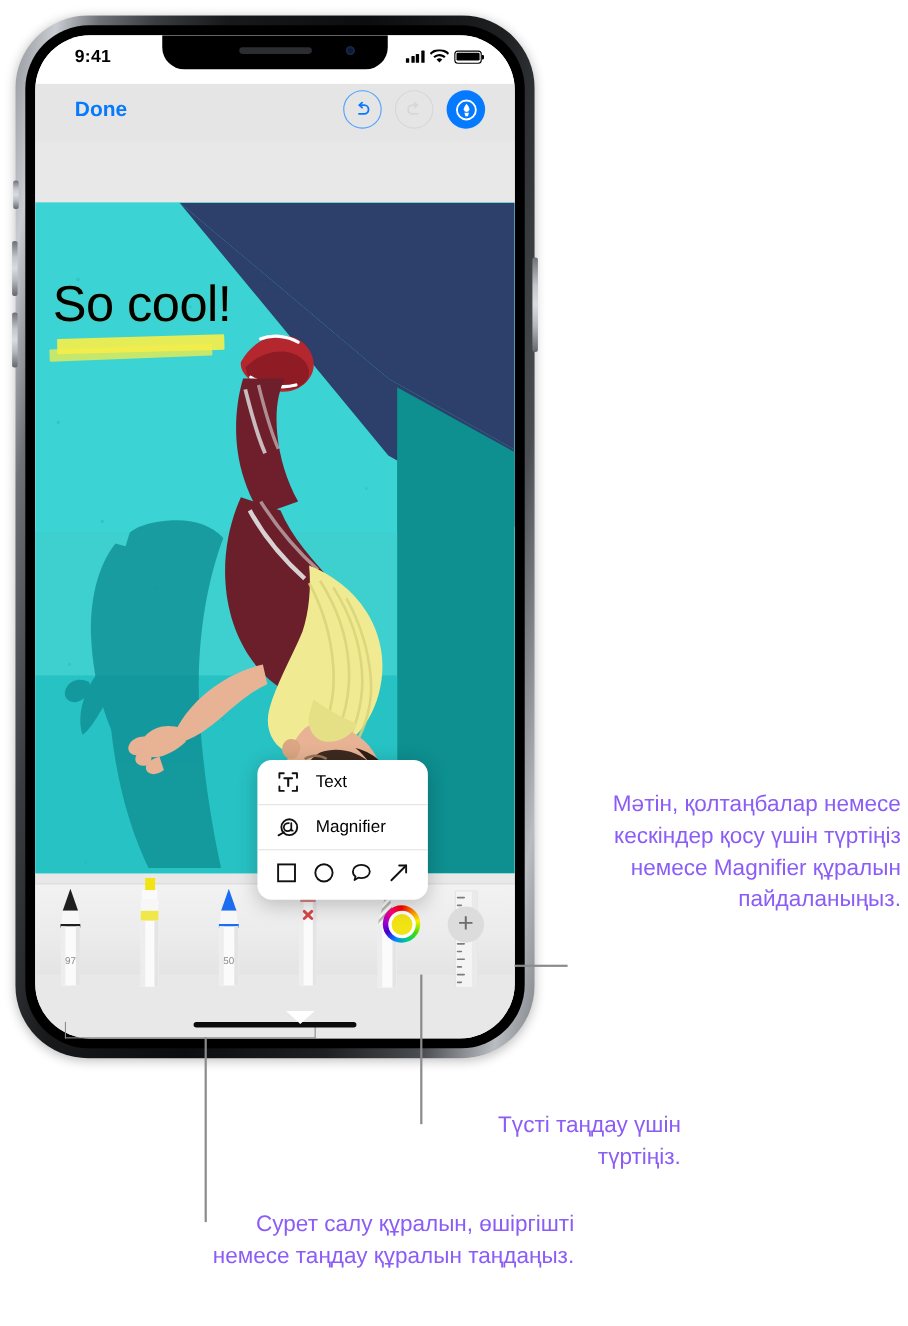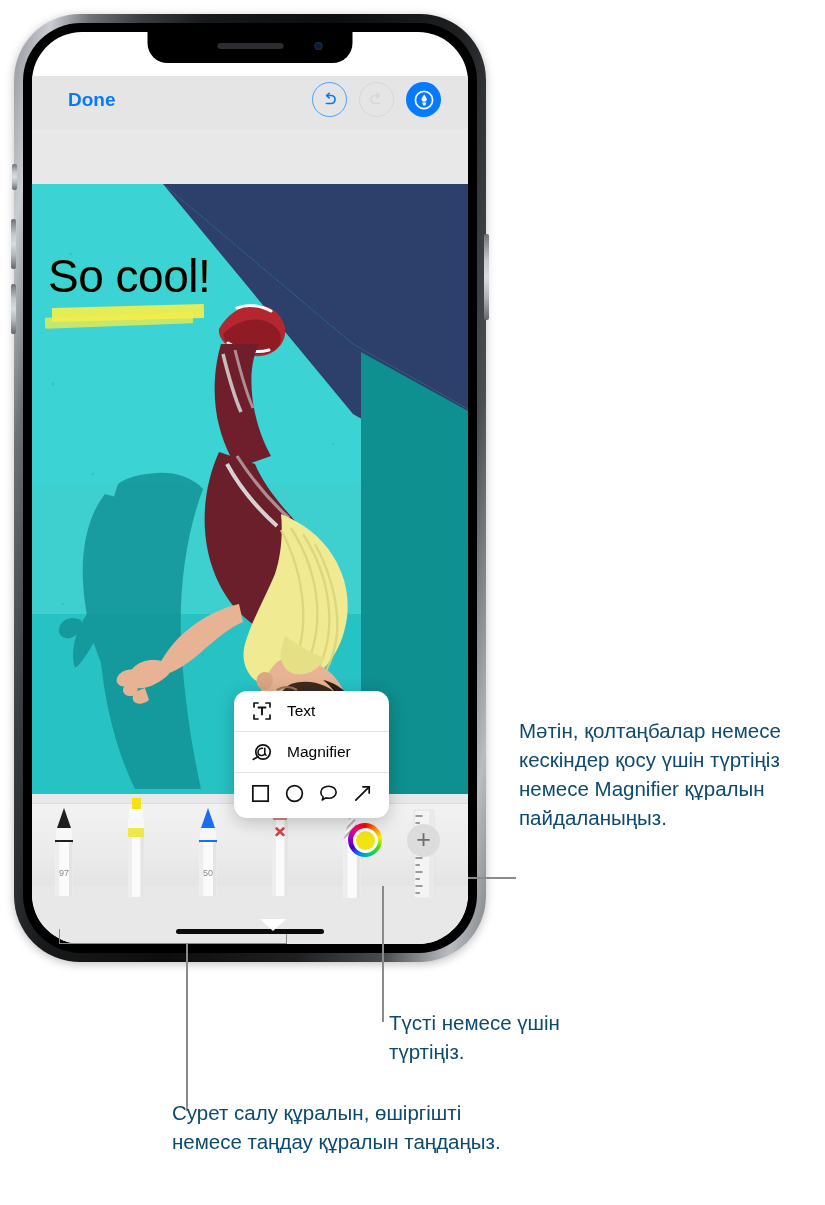--- a/index.html
+++ b/index.html
@@ -365,21 +365,22 @@
     border-radius: 3px;
     background: #0b0b0b;
     z-index: 16;
   }
 
   
   .callout-text {
     position: absolute;
     font-size: 20.5px;
     line-height: 29px;
-    color: #0c4a6e;
+    color: #8b5cf6;
+    text-align: right;
   }
   #callout-top-text  { left: 519px; top: 716px; width: 300px; }
   #callout-color-text{ left: 389px; top: 1008px; width: 230px; }
   #callout-tools-text{ left: 172px; top: 1098px; width: 350px; }
 
   .leader { position: absolute; background: #8b8b8b; }
   
   #leader-top { left: 452px; top: 877px; width: 64px; height: 1.6px; }
   
   #leader-color-v { left: 382px; top: 882px; width: 1.6px; height: 140px; }
@@ -408,20 +409,39 @@
   <div class="side-btn" id="btn-power"></div>
 
   <div id="phone-bezel">
     <div id="phone-screen">
 
       <div id="notch">
         <div id="notch-speaker"></div>
         <div id="notch-camera"></div>
       </div>
 
+      <div id="status-bar">
+        <div id="status-time">9:41</div>
+        <div id="status-right">
+          <div class="bars">
+            <i></i>
+              <i></i>
+              <i></i>
+              <i></i>
+          </div>
+          <svg width="17" height="13" viewBox="0 0 17 13">
+            <path d="M8.5 11.9 5.9 9.2a3.8 3.8 0 0 1 5.2 0z" fill="#000"></path>
+            <path d="M8.5 6.1c-1.6 0-3.1.6-4.2 1.7L2.9 6.4A8 8 0 0 1 8.5 4.1c2.2 0 4.2.9 5.6 2.3l-1.4 1.4a5.9 5.9 0 0 0-4.2-1.7z" fill="#000"></path>
+            <path d="M8.5 1.5c-3 0-5.7 1.2-7.6 3.2L-.5 3.3A12.4 12.4 0 0 1 8.5-.5c3.5 0 6.7 1.4 9 3.8L16.1 4.7A10.4 10.4 0 0 0 8.5 1.5z" fill="#000"></path>
+          </svg>
+          <div class="battery">
+              <i></i>
+            </div>
+        </div>
+      </div>
 
       <div id="nav-bar">
         <div id="done-button">Done</div>
         <div id="nav-actions">
 
           <div class="round-btn" id="undo-button">
             <svg width="19" height="19" viewBox="0 0 24 24">
               <path d="M9 7H14a5 5 0 0 1 0 10H8" fill="none" stroke="#067aff" stroke-width="2.1" stroke-linecap="round"></path>
               <path d="M11.6 4.2 8.3 7l3.3 2.9" fill="none" stroke="#067aff" stroke-width="2.1" stroke-linecap="round" stroke-linejoin="round"></path>
             </svg>
@@ -723,17 +743,17 @@
 
       </div>
     </div>
   </div>
 </div>
 
 <div class="leader" id="leader-top"></div>
 <div class="callout-text" id="callout-top-text">Мәтін, қолтаңбалар немесе кескіндер қосу үшін түртіңіз немесе Magnifier құралын пайдаланыңыз.</div>
 
 <div class="leader" id="leader-color-v"></div>
-<div class="callout-text" id="callout-color-text">Түсті немесе үшін түртіңіз.</div>
+<div class="callout-text" id="callout-color-text">Түсті таңдау үшін түртіңіз.</div>
 
 <div id="bracket-tools"></div>
 <div class="leader" id="leader-tools-v"></div>
 <div class="callout-text" id="callout-tools-text">Сурет салу құралын, өшіргішті немесе таңдау құралын таңдаңыз.</div>
 
 </body></html>

